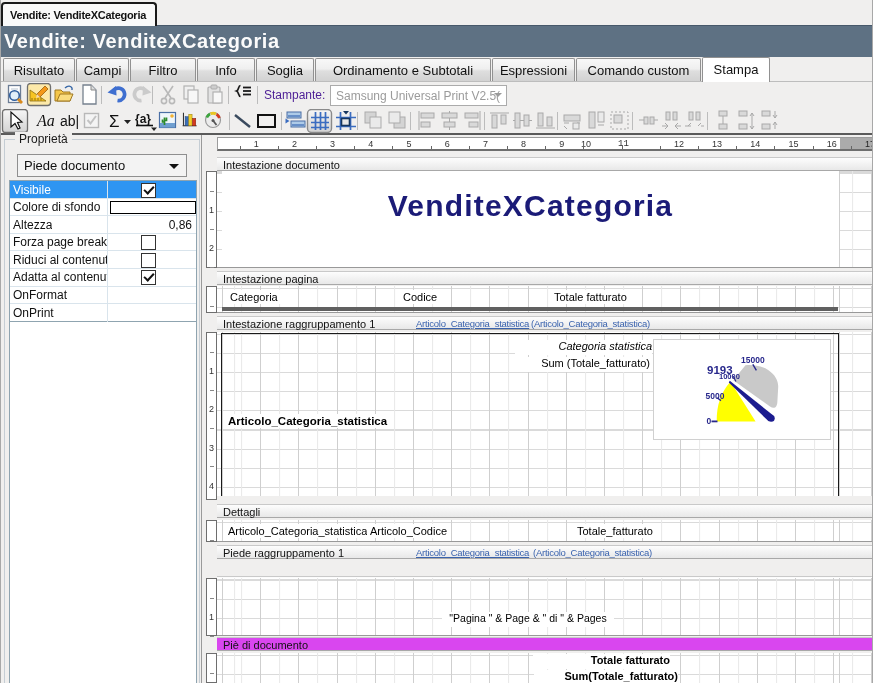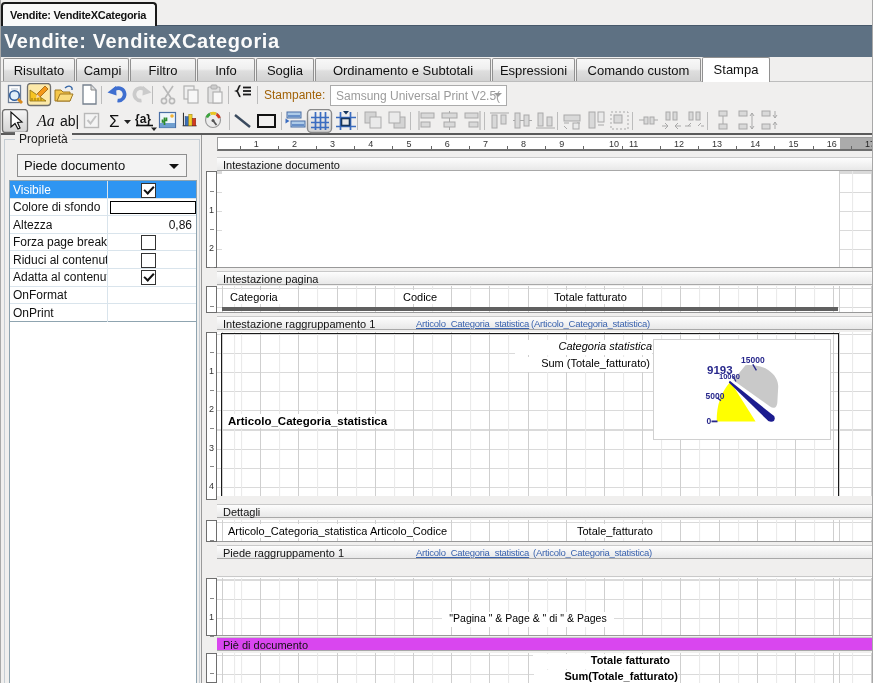--- a/index.html
+++ b/index.html
@@ -131,21 +131,21 @@
       <path d="M7.5,1.5 C5,1.5 6.2,6 3.5,7 C6.2,8 5,12.5 7.5,12.5" fill="none" stroke="#1a1a1a" stroke-width="1.7"></path>
       <line x1="10" y1="3.5" x2="18" y2="3.5" stroke="#1a1a1a" stroke-width="1.8"></line>
       <line x1="10" y1="7" x2="18" y2="7" stroke="#1a1a1a" stroke-width="1.8"></line>
       <line x1="10" y1="10.5" x2="18" y2="10.5" stroke="#1a1a1a" stroke-width="1.8"></line>
     </g>
     <line x1="101.5" y1="3" x2="101.5" y2="21" stroke="#bcbcbc"></line>
     <line x1="152.5" y1="3" x2="152.5" y2="21" stroke="#bcbcbc"></line>
     <line x1="228.5" y1="3" x2="228.5" y2="21" stroke="#bcbcbc"></line>
     <line x1="257.5" y1="3" x2="257.5" y2="21" stroke="#bcbcbc"></line>
   </svg>
-  <div style="position:absolute; left:264px; top:6px; font-size:12px; color:#a16207;">Stampante:</div>
+  <div style="position:absolute; left:264px; top:6px; font-size:12px; color:#4c1d95;">Stampante:</div>
   <div id="printercombo">Samsung Universal Print V2.5(<div class="arr"></div></div>
   <svg id="row2icons" style="position:absolute; left:0; top:27px;" width="873" height="25">
     <defs>
       <linearGradient id="pressed" x1="0" y1="0" x2="0" y2="1">
         <stop offset="0" stop-color="#f6f6f6"></stop>
           <stop offset="1" stop-color="#d2d2d2"></stop>
       </linearGradient>
     </defs>
     <g transform="translate(2,0)">
       <rect x="0.5" y="0.5" width="25" height="23" rx="3" fill="url(#pressed)" stroke="#6e6e6e" stroke-width="1.3"></rect>
@@ -356,43 +356,44 @@
       <div class="rnum" style="left:188.5px;">5</div>
       <div class="rtick" style="left:174.4px;"></div>
       <div class="rnum" style="left:226.70000000000002px;">6</div>
       <div class="rtick" style="left:212.60000000000002px;"></div>
       <div class="rnum" style="left:264.90000000000003px;">7</div>
       <div class="rtick" style="left:250.80000000000004px;"></div>
       <div class="rnum" style="left:303.1px;">8</div>
       <div class="rtick" style="left:289px;"></div>
       <div class="rnum" style="left:341.3px;">9</div>
       <div class="rtick" style="left:327.2px;"></div>
-      <div class="rnum" style="left:391px;">10</div>
+      <div class="rnum" style="left:363px;">10</div>
       <div class="rtick" style="left:365.4px;"></div>
-      <div class="rnum" style="left:411px;">11</div>
+      <div class="rnum" style="left:400px;font-family:Liberation Mono, monospace;">11</div>
       <div class="rtick" style="left:403.6px;"></div>
       <div class="rnum" style="left:455.90000000000003px;">12</div>
       <div class="rtick" style="left:441.8px;"></div>
       <div class="rnum" style="left:494.1px;">13</div>
       <div class="rtick" style="left:480px;"></div>
       <div class="rnum" style="left:532.3000000000001px;">14</div>
       <div class="rtick" style="left:518.2px;"></div>
       <div class="rnum" style="left:570.5px;">15</div>
       <div class="rtick" style="left:556.4px;"></div>
       <div class="rnum" style="left:608.7px;">16</div>
       <div class="rtick" style="left:594.6px;"></div>
       <div class="rnum" style="left:646.9000000000001px;color:#222;">17</div>
       <div class="rtick" style="left:632.8000000000001px;"></div>
     </div>
 
   <div class="bandhdr" style="top:22px;">Intestazione documento</div>
   <div class="bandc" style="top:36px; height:97px; border-bottom:1px solid #999;">
     <div class="gridbg" style="left:0; top:0; width:656px; height:97px;"></div>
     <div style="position:absolute; left:5px; top:0; width:617px; height:97px; background:#fff;"></div>
     <div style="position:absolute; left:622px; top:0; width:1px; height:97px; background:#cfcfcf;"></div>
+    <div style="position:absolute; left:5px; top:18px; width:617px; height:36px; font-weight:bold; font-size:30px; letter-spacing:1.2px; color:#1b1b77; text-align:center;">VenditeXCategoria</div>
   </div>
   <div class="vruler" style="left:3px; top:36px; height:97px;">
     <div class="n" style="top:33px;">1</div>
       <div class="n" style="top:71px;">2</div>
     <div class="d" style="top:19px;"></div>
       <div class="d" style="top:57px;"></div>
       <div class="d" style="top:95px;"></div>
   </div>
 
   <div class="bandhdr" style="top:136px;">Intestazione pagina</div>

